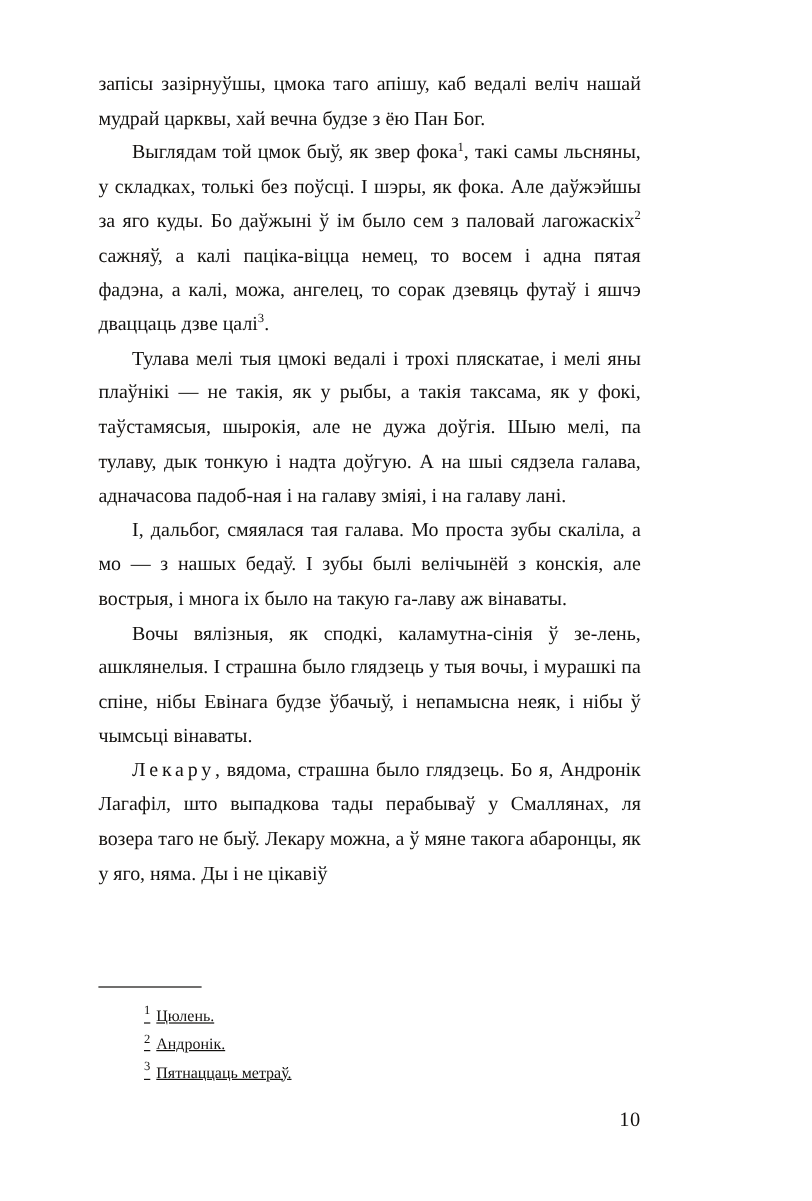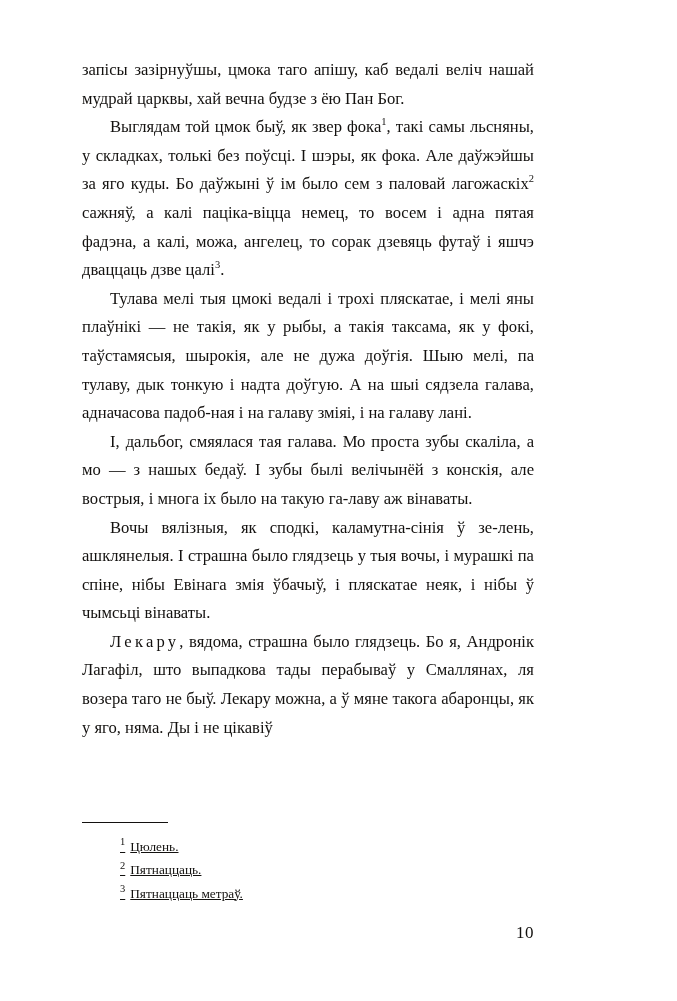--- a/index.html
+++ b/index.html
@@ -90,30 +90,30 @@
   <div class="body-text">
 
     <p>запісы зазірнуўшы, цмока таго апішу, каб ведалі веліч нашай мудрай царквы, хай вечна будзе з ёю Пан Бог.</p>
 
     <p class="indent"><span>Выглядам той цмок быў, як звер фока</span><sup>1</sup><span>, такі самы льсняны, у складках, толькі без поўсці. І шэры, як фока. Але даўжэйшы за яго куды. Бо даўжыні ў ім было сем з паловай лагожаскіх</span><sup>2</sup><span> сажняў, а калі паціка-віцца немец, то восем і адна пятая фадэна, а калі, можа, ангелец, то сорак дзевяць футаў і яшчэ дваццаць дзве цалі</span><sup>3</sup><span>.</span></p>
 
     <p class="indent">Тулава мелі тыя цмокі ведалі і трохі пляскатае, і мелі яны плаўнікі — не такія, як у рыбы, а такія таксама, як у фокі, таўстамясыя, шырокія, але не дужа доўгія. Шыю мелі, па тулаву, дык тонкую і надта доўгую. А на шыі сядзела галава, адначасова падоб-ная і на галаву зміяі, і на галаву лані.</p>
 
     <p class="indent">І, дальбог, смяялася тая галава. Мо проста зубы скаліла, а мо — з нашых бедаў. І зубы былі велічынёй з конскія, але вострыя, і многа іх было на такую га-лаву аж вінаваты.</p>
 
-    <p class="indent">Вочы вялізныя, як сподкі, каламутна-сінія ў зе-лень, ашклянелыя. І страшна было глядзець у тыя вочы, і мурашкі па спіне, нібы Евінага змія ўбачыў, і пляскатае неяк, і нібы ў чымсьці вінаваты.</p>
+    <p class="indent">Вочы вялізныя, як сподкі, каламутна-сінія ў зе-лень, ашклянелыя. І страшна было глядзець у тыя вочы, і мурашкі па спіне, нібы Евінага будзе ўбачыў, і непамысна неяк, і нібы ў чымсьці вінаваты.</p>
 
     <p class="indent"><span class="spaced">Лекару</span><span>, вядома, страшна было глядзець. Бо я, Андронік Лагафіл, што выпадкова тады перабываў у Смаллянах, ля возера таго не быў. Лекару можна, а ў мяне такога абаронцы, як у яго, няма. Ды і не цікавіў</span></p>
 
   </div>
 
   <div class="footnote-zone">
     <div class="footnote-rule"></div>
     <div class="footnotes">
       <p class="footnote"><span class="fn-num">1</span><span>Цюлень.</span></p>
-      <p class="footnote"><span class="fn-num">2</span><span>Пятнаццаць.</span></p>
+      <p class="footnote"><span class="fn-num">2</span><span>Андронік.</span></p>
       <p class="footnote"><span class="fn-num">3</span><span>Пятнаццаць метраў.</span></p>
     </div>
   </div>
 
   <div class="folio">10</div>
 
 </div>
 
 </body></html>

